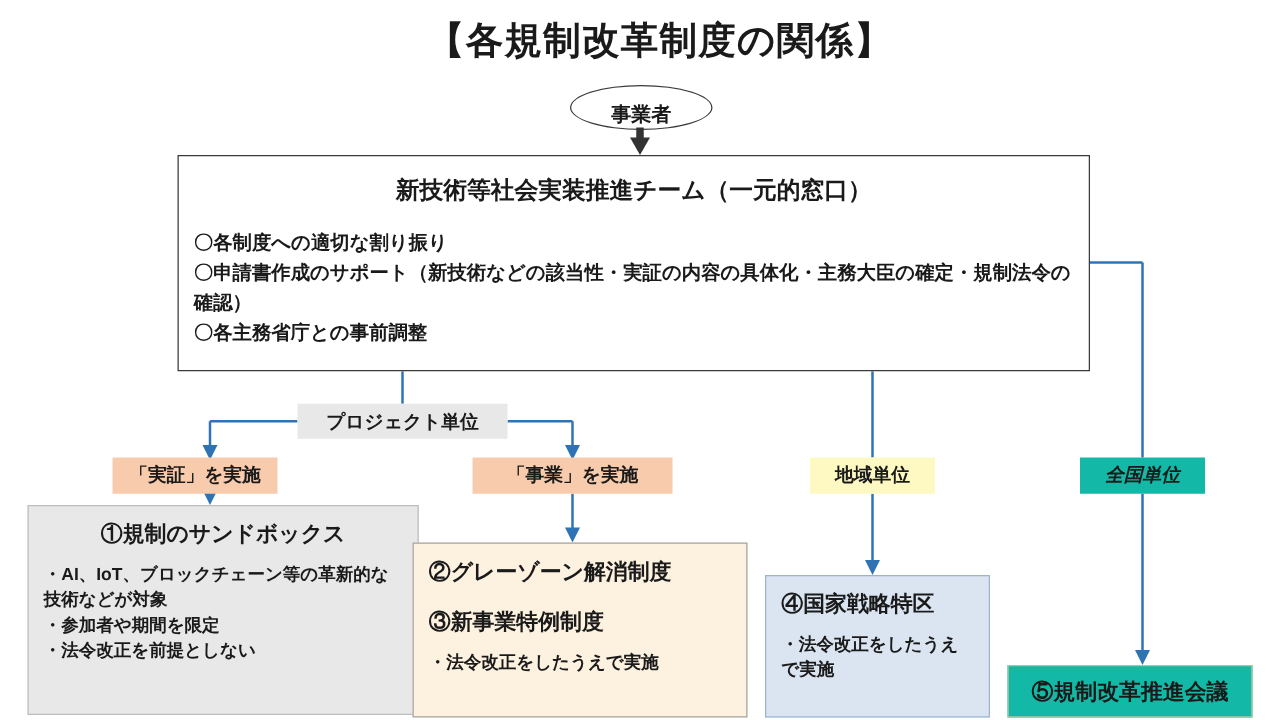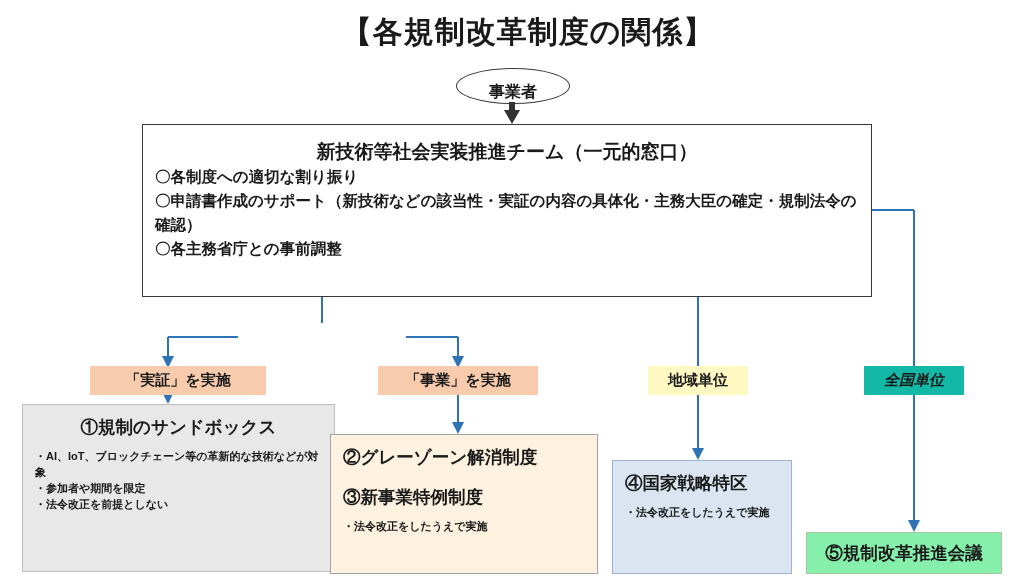--- a/index.html
+++ b/index.html
@@ -54,21 +54,21 @@
     background: #ffffff;
     box-sizing: border-box;
   }
   #team-title {
     margin-top: 14px;
     text-align: center;
     font-size: 19px;
     font-weight: bold;
   }
   #team-list {
-    margin: 0 12px 0 12px;
+    margin: 18px 12px 0 12px;
     font-size: 15.5px;
     line-height: 1.55;
     font-weight: bold;
   }
   #team-list div { white-space: normal; }
 
   
   .tag {
     display: flex;
     align-items: center;
@@ -77,21 +77,21 @@
     font-weight: bold;
     box-sizing: border-box;
   }
   #tag-project {
     left: 238px; top: 323px;
     width: 168px; height: 28px;
     background: #e8e8e8;
   }
   #tag-proof {
     left: 90px; top: 366px;
-    width: 176px; height: 29px;
+    width: 132px; height: 29px;
     background: #f8cbad;
   }
   #tag-business {
     left: 378px; top: 366px;
     width: 160px; height: 29px;
     background: #f8cbad;
   }
   #tag-region {
     left: 648px; top: 366px;
     width: 100px; height: 29px;
@@ -108,21 +108,21 @@
   .card {
     box-sizing: border-box;
     padding: 10px 12px 10px 12px;
   }
   .card .head {
     font-size: 17.5px;
     font-weight: bold;
     margin-bottom: 10px;
   }
   .card .line {
-    font-size: 11px;
+    font-size: 14px;
     font-weight: bold;
     line-height: 1.45;
   }
 
   #box-sandbox {
     left: 22px; top: 404px;
     width: 313px; height: 168px;
     background: #e8e8e8;
     border: 1px solid #bdbdbd;
   }
@@ -138,21 +138,21 @@
   #box-tokku {
     left: 612px; top: 460px;
     width: 180px; height: 114px;
     background: #dbe5f1;
     border: 1px solid #9cb4d4;
   }
 
   #box-council {
     left: 806px; top: 532px;
     width: 196px; height: 42px;
-    background: #86efac;
+    background: #14b8a6;
     border: 1px solid #a9c79a;
     display: flex;
     align-items: center;
     justify-content: center;
   }
   #box-council .head { margin: 0; }
 
   
   #wires {
     left: 0; top: 0;
@@ -223,20 +223,21 @@
 
   <div class="abs" id="team-box">
     <div id="team-title">新技術等社会実装推進チーム（一元的窓口）</div>
     <div id="team-list">
       <div>〇各制度への適切な割り振り</div>
       <div>〇申請書作成のサポート（新技術などの該当性・実証の内容の具体化・主務大臣の確定・規制法令の確認）</div>
       <div>〇各主務省庁との事前調整</div>
     </div>
   </div>
 
+  <div class="abs tag" id="tag-project">プロジェクト単位</div>
   <div class="abs tag" id="tag-proof">「実証」を実施</div>
   <div class="abs tag" id="tag-business">「事業」を実施</div>
   <div class="abs tag" id="tag-region">地域単位</div>
   <div class="abs tag" id="tag-nation">全国単位</div>
 
   <div class="abs card" id="box-sandbox">
     <div class="head">①規制のサンドボックス</div>
     <div class="line">・AI、IoT、ブロックチェーン等の革新的な技術などが対象</div>
     <div class="line">・参加者や期間を限定</div>
     <div class="line">・法令改正を前提としない</div>

